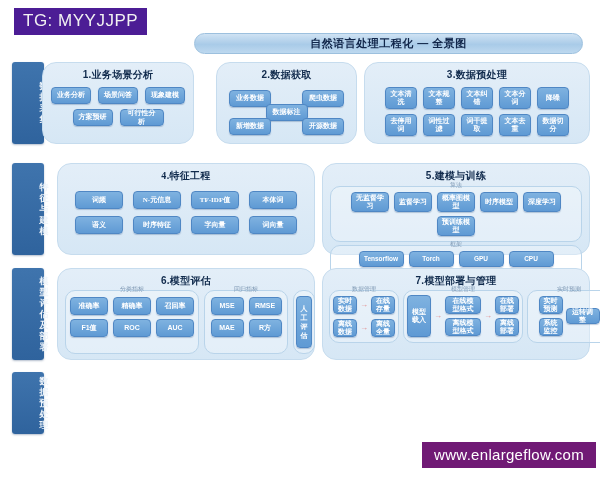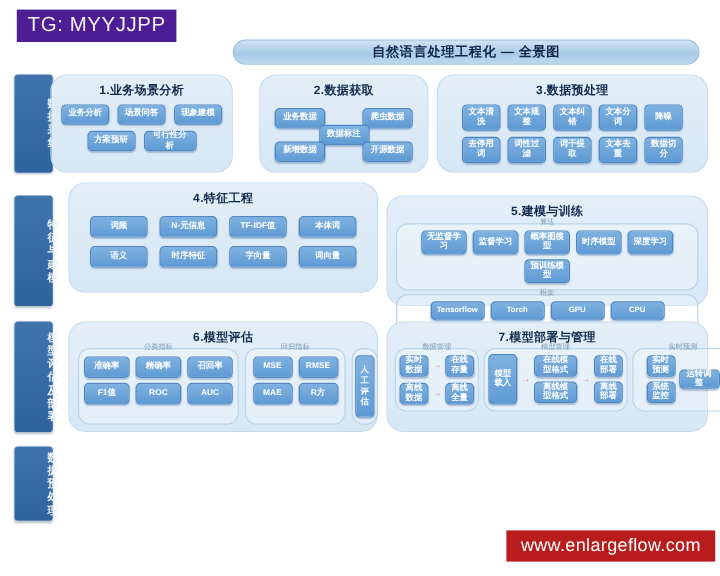--- a/index.html
+++ b/index.html
@@ -18,21 +18,21 @@
   
   .wm-tag {
     position: absolute; left: 14px; top: 8px;
     background: #4c1d95; color: #f2f2f2;
     font-size: 17px; letter-spacing: .5px;
     padding: 3px 9px 4px 9px;
     font-family: "Liberation Sans", sans-serif;
   }
   .wm-url {
     position: absolute; right: 4px; bottom: 12px;
-    background: #b91c1c; color: #ffffff;
+    background: #701a75; color: #ffffff;
     font-size: 15px; padding: 4px 12px 5px 12px;
     letter-spacing: .3px;
   }
 
   
   .title-bar {
     position: absolute; left: 194px; top: 33px;
     width: 389px; height: 21px;
     border-radius: 11px;
     background: linear-gradient(180deg,#cfe2f3 0%, #a9cbe8 55%, #bdd8ef 100%);
@@ -110,21 +110,21 @@
   .arrow {
     color: #e08a8a; font-size: 8px; line-height: 8px;
     display: flex; align-items: center; justify-content: center;
   }
 
   
   #sec1 { left: 42px;  top: 62px;  width: 152px; height: 82px; }
   #sec2 { left: 216px; top: 62px;  width: 141px; height: 82px; }
   #sec3 { left: 364px; top: 62px;  width: 226px; height: 82px; }
 
-  #sec4 { left: 57px;  top: 152px; width: 258px; height: 92px; }
+  #sec4 { left: 57px;  top: 163px; width: 258px; height: 92px; font-family: Liberation Serif, serif; }
   #sec5 { left: 322px; top: 163px; width: 268px; height: 92px; }
 
   #sec6 { left: 57px;  top: 268px; width: 258px; height: 92px; }
   #sec7 { left: 322px; top: 268px; width: 268px; height: 92px; }
 
   #sec8 { left: 57px;  top: 372px; width: 533px; height: 62px; }
 
   #rail1 { top: 62px;  height: 82px; }
   #rail2 { top: 163px; height: 92px; }
   #rail3 { top: 268px; height: 92px; }

